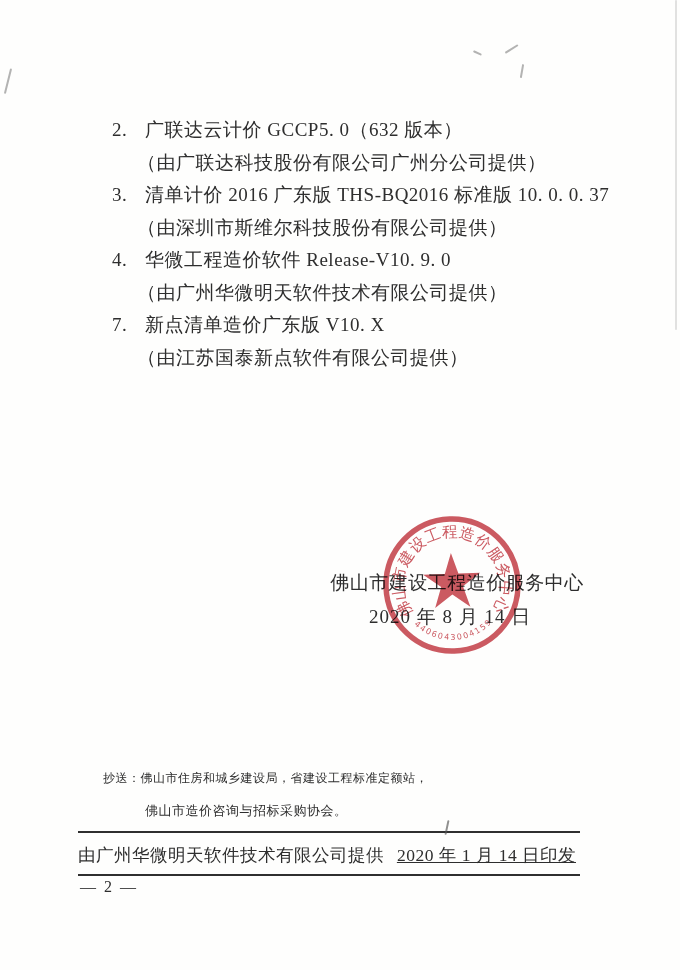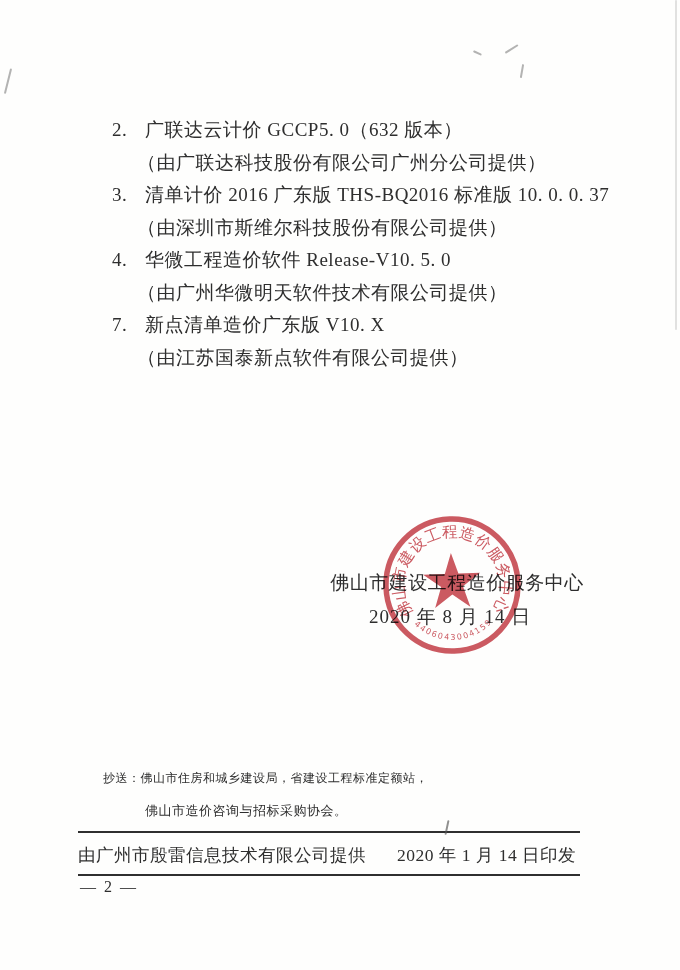--- a/index.html
+++ b/index.html
@@ -27,21 +27,21 @@
   .cc-line1 { position:absolute; left:103px; top:770px; font-size:12px;
               letter-spacing:0.5px; white-space:nowrap; }
   .cc-line2 { position:absolute; left:145px; top:802px; font-size:13px;
               letter-spacing:0.5px; white-space:nowrap; }
   .rule { position:absolute; left:78px; width:502px; height:2px; background:#2f2f2f; }
   #rule1 { top:831px; }
   #rule2 { top:874px; }
   .office-row { position:absolute; left:78px; top:843px; width:502px;
                 display:flex; justify-content:space-between;
                 font-size:17.5px; letter-spacing:0.5px; white-space:nowrap; }
-  .office-row .print-date { margin-right:4px; }
+  .office-row .print-date { margin-right:4px;text-decoration:underline; }
   .page-num { position:absolute; left:80px; top:878px; font-size:16px; letter-spacing:2px; }
   
   .artifact { position:absolute; background:#8a8a8a; opacity:0.65; border-radius:2px; }
   #art-left   { left:7px;  top:68px; width:1.5px; height:26px; transform:rotate(14deg); }
   #art-tr1    { left:473px; top:52px; width:9px;  height:1.5px; transform:rotate(25deg); }
   #art-tr2    { left:504px; top:48px; width:15px; height:1.5px; transform:rotate(-32deg); }
   #art-tr3    { left:521px; top:64px; width:1.5px; height:14px; transform:rotate(10deg); }
   #art-squig  { left:446px; top:820px; width:2px; height:15px; transform:rotate(12deg); background:#555; }
   #art-edge   { left:675px; top:0;   width:1.5px; height:330px; background:#c9c9c9; opacity:0.55; transform:none; }
 </style>
@@ -53,21 +53,21 @@
   <div class="doc-list">
     <div>
       <div class="item-line"><span class="item-num">2.</span><span>广联达云计价 GCCP5. 0（632 版本）</span></div>
       <div class="item-line item-provider">（由广联达科技股份有限公司广州分公司提供）</div>
     </div>
     <div>
       <div class="item-line"><span class="item-num">3.</span><span>清单计价 2016 广东版 THS-BQ2016 标准版 10. 0. 0. 37</span></div>
       <div class="item-line item-provider">（由深圳市斯维尔科技股份有限公司提供）</div>
     </div>
     <div>
-      <div class="item-line"><span class="item-num">4.</span><span>华微工程造价软件 Release-V10. 5. 0</span></div>
+      <div class="item-line"><span class="item-num">4.</span><span>华微工程造价软件 Release-V10. 9. 0</span></div>
       <div class="item-line item-provider">（由广州华微明天软件技术有限公司提供）</div>
     </div>
     <div>
       <div class="item-line"><span class="item-num">7.</span><span>新点清单造价广东版 V10. X</span></div>
       <div class="item-line item-provider">（由江苏国泰新点软件有限公司提供）</div>
     </div>
   </div>
 
   <div class="sig-org">佛山市建设工程造价服务中心</div>
   <div class="sig-date">2020 年 8 月 14 日</div>
@@ -85,21 +85,21 @@
     <text font-size="8" fill="#c5434c" letter-spacing="1.6" font-family="DejaVu Sans, sans-serif">
       <textPath href="#sealArcBottom" startOffset="50%" text-anchor="middle">4406043004159</textPath>
     </text>
   </svg>
 
   <div class="cc-line1">抄送：佛山市住房和城乡建设局，省建设工程标准定额站，</div>
   <div class="cc-line2">佛山市造价咨询与招标采购协会。</div>
 
   <div id="rule1" class="rule"></div>
   <div class="office-row">
-    <span>由广州市殷雷信息技术有限公司提供</span>
+    <span>由广州华微明天软件技术有限公司提供</span>
     <span class="print-date">2020 年 1 月 14 日印发</span>
   </div>
   <div id="rule2" class="rule"></div>
   <div class="page-num">— 2 —</div>
 
   <div id="art-left" class="artifact"></div>
   <div id="art-tr1" class="artifact"></div>
   <div id="art-tr2" class="artifact"></div>
   <div id="art-tr3" class="artifact"></div>
   <div id="art-squig" class="artifact"></div>

